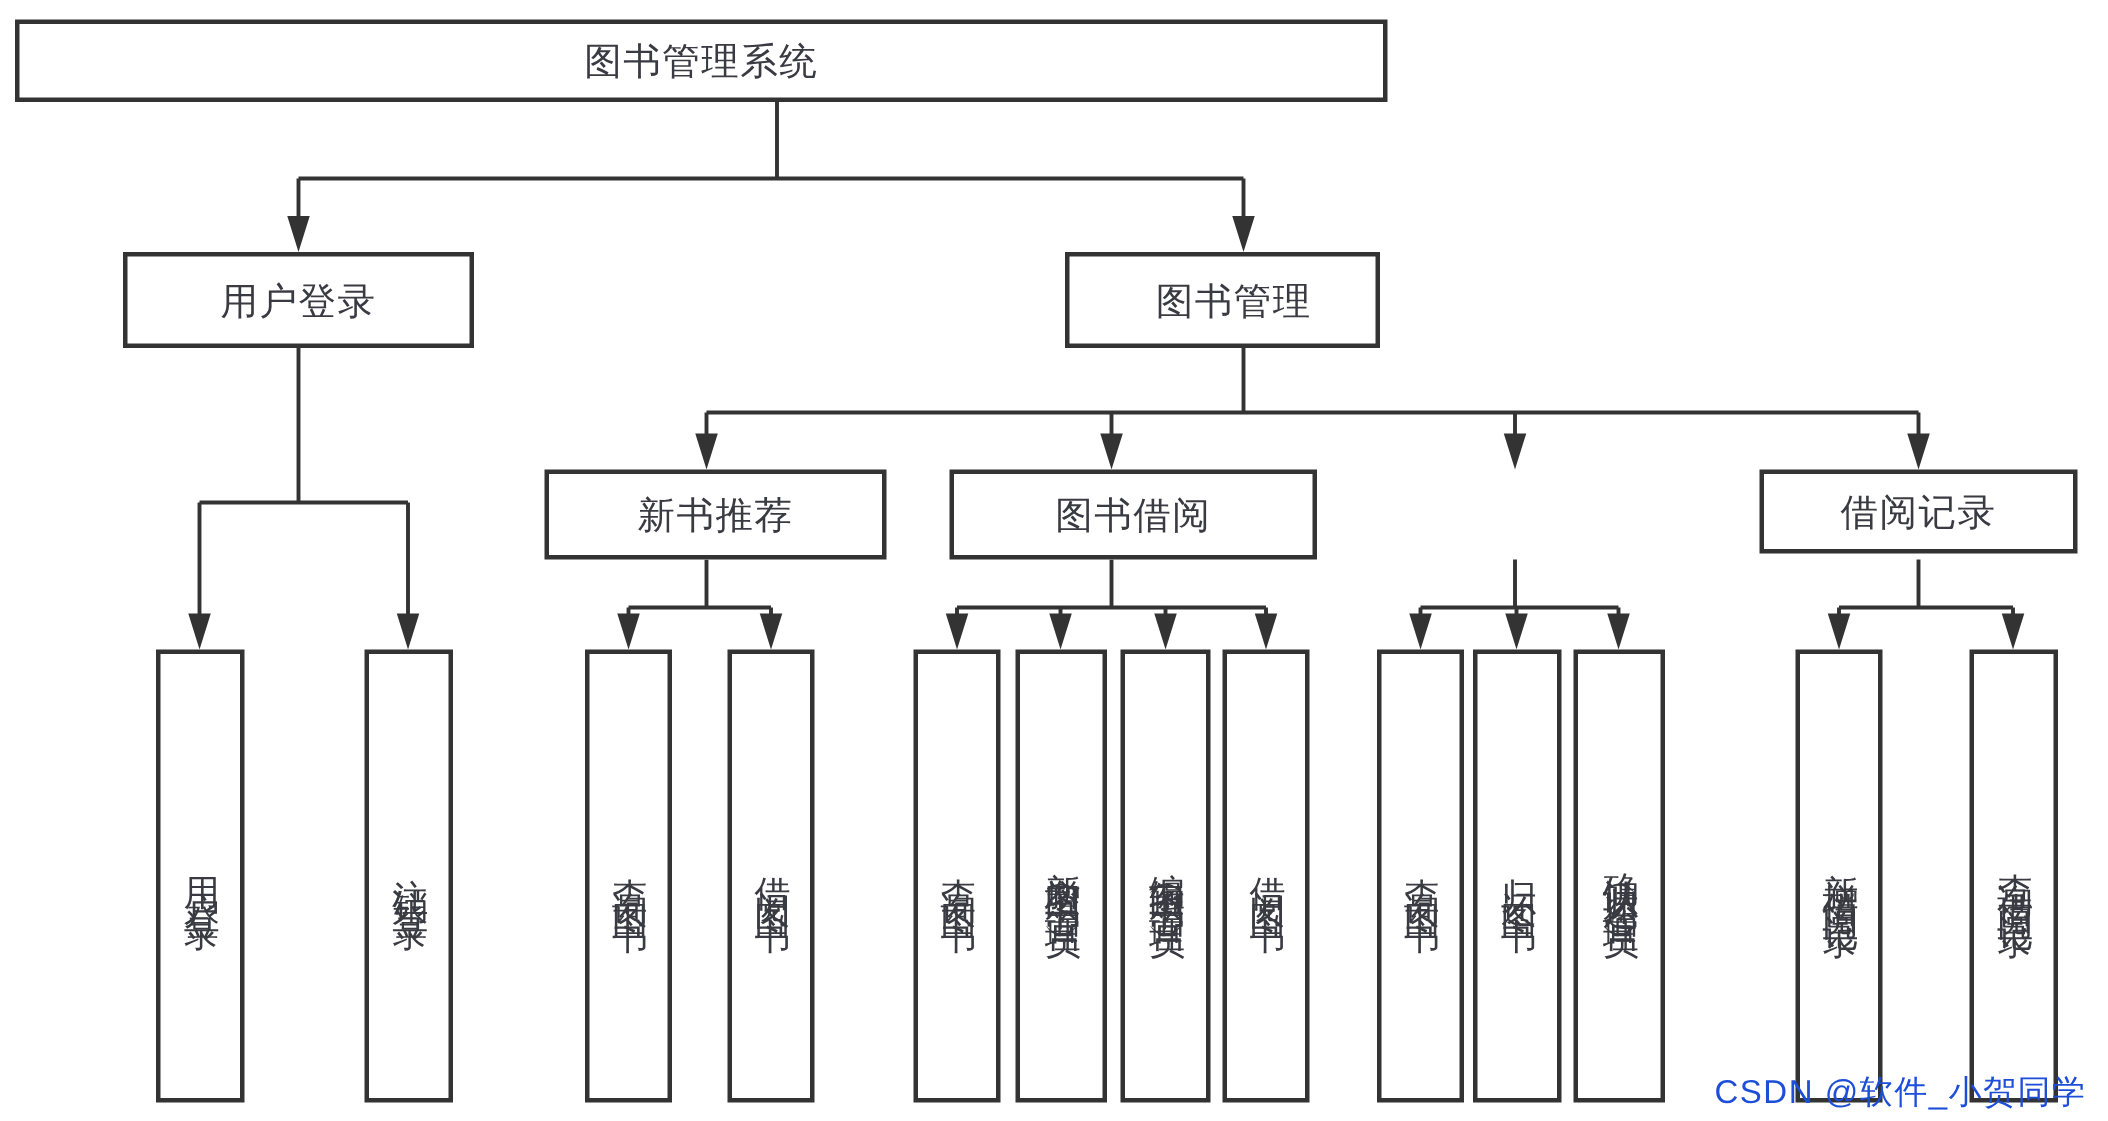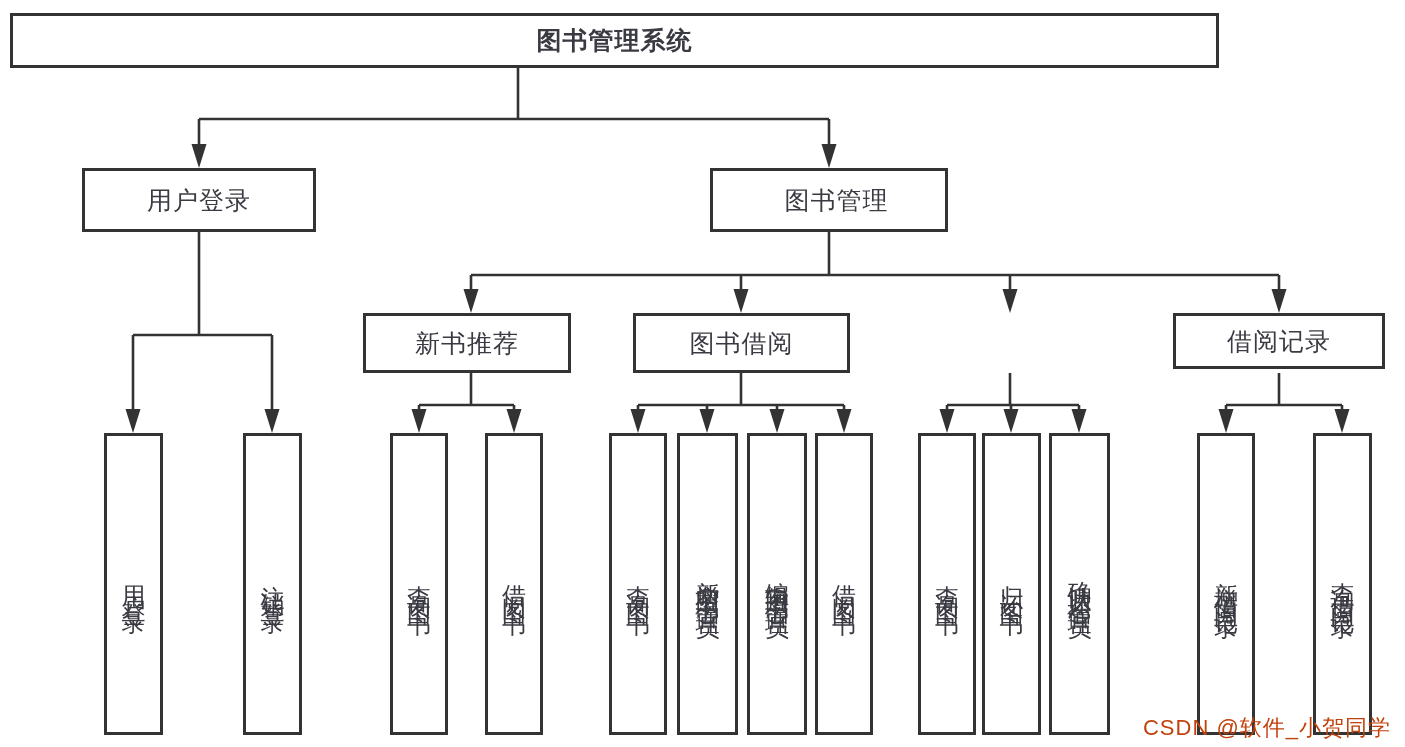--- a/index.html
+++ b/index.html
@@ -12,47 +12,47 @@
     position:absolute;box-sizing:border-box;border:3px solid #333333;background:#ffffff;
     display:flex;align-items:center;justify-content:center;
     color:#3a3a42;z-index:2;
   }
   .h-node{font-size:25px;letter-spacing:1px;white-space:nowrap;}
   .v-node{
     writing-mode:vertical-rl;font-size:24px;letter-spacing:9px;
     line-height:1;white-space:nowrap;
   }
   
-  #n-root{left:10px;top:13px;width:1209px;height:55px;font-weight:bold;}
+  #n-root{left:10px;top:13px;width:915px;height:55px;}
   
   #n-user-login{left:82px;top:168px;width:234px;height:64px;}
-  #n-book-mgmt{left:710px;top:168px;width:238px;height:64px;padding-left:15px;}
+  #n-book-mgmt{left:710px;top:168px;width:210px;height:64px;padding-left:15px;}
   
-  #n-new-book-rec{left:363px;top:313px;width:208px;height:60px;}
-  #n-book-borrow{left:633px;top:313px;width:217px;height:60px;}
+  #n-new-book-rec{left:363px;top:313px;width:228px;height:60px;}
+  #n-book-borrow{left:633px;top:313px;width:245px;height:60px;}
   #n-current-borrow{left:902px;top:313px;width:216px;height:60px;}
   #n-borrow-records{left:1173px;top:313px;width:212px;height:56px;}
   
   .leaf{top:433px;height:302px;}
   #n-leaf-user-login{left:104px;width:59px;}
   #n-leaf-logout{left:243px;width:59px;}
   #n-leaf-nb-query{left:390px;width:58px;}
   #n-leaf-nb-borrow{left:485px;width:58px;}
   #n-leaf-bb-query{left:609px;width:58px;}
   #n-leaf-bb-add{left:677px;width:61px;letter-spacing:5px;}
   #n-leaf-bb-edit{left:747px;width:60px;letter-spacing:5px;}
   #n-leaf-bb-borrow{left:815px;width:58px;}
   #n-leaf-cb-query{left:918px;width:58px;}
   #n-leaf-cb-return{left:982px;width:59px;}
   #n-leaf-cb-confirm{left:1049px;width:61px;letter-spacing:5px;}
   #n-leaf-br-add{left:1197px;width:58px;letter-spacing:7px;}
   #n-leaf-br-query{left:1313px;width:59px;letter-spacing:7px;}
   .watermark{
     position:absolute;right:14px;bottom:4px;z-index:3;
-    color:#c2410c;font-size:22px;letter-spacing:1px;white-space:nowrap;
+    color:#1d4ed8;font-size:22px;letter-spacing:1px;white-space:nowrap;
   }
 </style>
 </head>
 <body>
 
 <div class="canvas">
 
   <svg class="connectors" viewBox="0 0 1405 747" xmlns="http://www.w3.org/2000/svg">
     <g stroke="#333333" stroke-width="2.6" fill="none">
 

